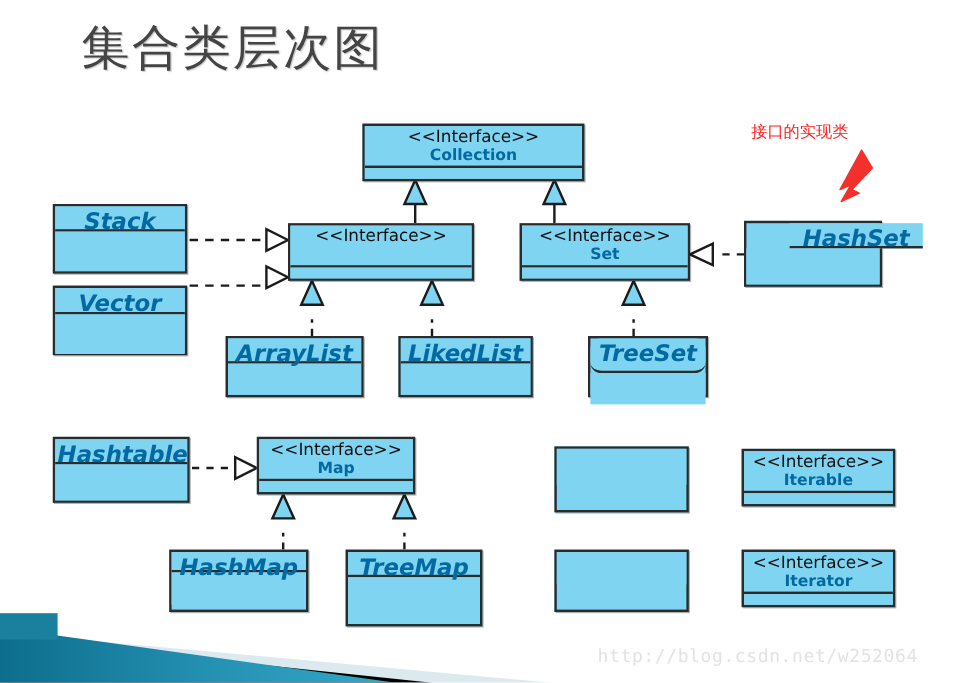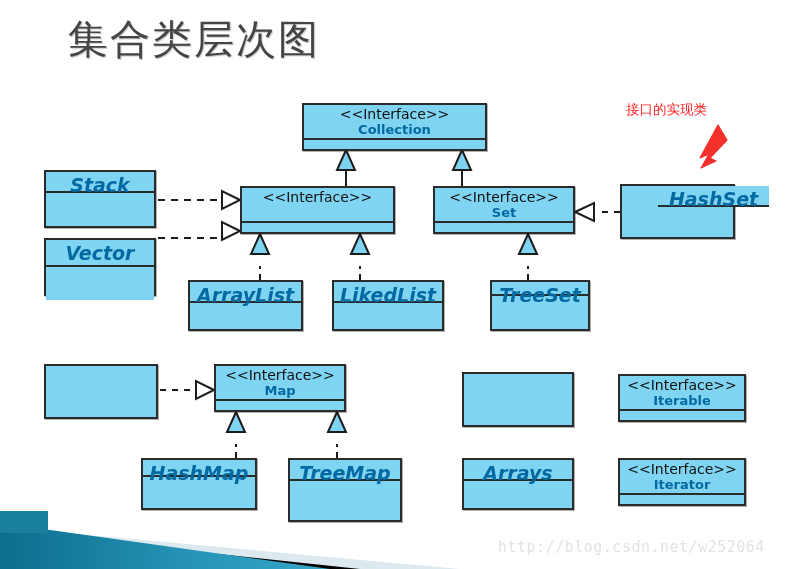--- a/index.html
+++ b/index.html
@@ -197,21 +197,21 @@
         </div>
         <div class="uml-body" style="height: 9px;"></div>
       </div>
       <div class="uml-box box-class" style="left: 44px; top: 170px; width: 112px; height: 58px;">
         <div class="uml-head" style="height: 21px;">
           <span class="cname">Stack</span>
         </div>
         <div class="uml-body" style="height: 33px;"></div>
       </div>
       <div class="uml-box box-class" style="left: 44px; top: 238px; width: 112px; height: 58px;">
-        <div class="uml-head" style="height: 27px;">
+        <div class="uml-head" style="height: 22px;">
           <span class="cname">Vector</span>
         </div>
         <div class="uml-body" style="height: 33px;"></div>
       </div>
       <div class="uml-box box-interface" style="left: 240px; top: 186px; width: 155px; height: 48px;">
         <div class="uml-head" style="height: 35px;">
           <span class="stereo">&lt;&lt;Interface&gt;&gt;</span>
         </div>
         <div class="uml-body" style="height: 9px;"></div>
       </div>
@@ -234,26 +234,29 @@
         </div>
         <div class="uml-body" style="height: 26px;"></div>
       </div>
       <div class="uml-box box-class" style="left: 332px; top: 280px; width: 112px; height: 51px;">
         <div class="uml-head" style="height: 21px;">
           <span class="cname">LikedList</span>
         </div>
         <div class="uml-body" style="height: 26px;"></div>
       </div>
       <div class="uml-box box-class" style="left: 490px; top: 280px; width: 100px; height: 51px;">
-        <div class="uml-head" style="height: 14px;">
+        <div class="uml-head" style="height: 29px; border-radius: 9px;">
           <span class="cname">TreeSet</span>
         </div>
         <div class="uml-body" style="height: 26px;"></div>
       </div>
       <div class="uml-box box-class" style="left: 44px; top: 364px; width: 114px; height: 55px;">
+        <div class="uml-head" style="height: 21px;">
+          <span class="cname">Hashtable</span>
+        </div>
         <div class="uml-body" style="height: 30px;"></div>
       </div>
       <div class="uml-box box-interface" style="left: 214px; top: 364px; width: 132px; height: 48px;">
         <div class="uml-head" style="height: 35px;">
           <span class="stereo">&lt;&lt;Interface&gt;&gt;</span>
           <span class="cname">Map</span>
         </div>
         <div class="uml-body" style="height: 9px;"></div>
       </div>
       <div class="uml-box box-class" style="left: 462px; top: 372px; width: 112px; height: 55px;">
@@ -272,23 +275,20 @@
         </div>
         <div class="uml-body" style="height: 27px;"></div>
       </div>
       <div class="uml-box box-class" style="left: 288px; top: 458px; width: 114px; height: 64px;">
         <div class="uml-head" style="height: 21px;">
           <span class="cname">TreeMap</span>
         </div>
         <div class="uml-body" style="height: 27px;"></div>
       </div>
       <div class="uml-box box-class" style="left: 462px; top: 458px; width: 112px; height: 52px;">
-        <div class="uml-head" style="height: 21px;">
-          <span class="cname">Arrays</span>
-        </div>
         <div class="uml-body" style="height: 27px;"></div>
       </div>
       <div class="uml-box box-interface" style="left: 618px; top: 458px; width: 128px; height: 48px;">
         <div class="uml-head" style="height: 35px;">
           <span class="stereo">&lt;&lt;Interface&gt;&gt;</span>
           <span class="cname">Iterator</span>
         </div>
         <div class="uml-body" style="height: 9px;"></div>
       </div>
     </div>

